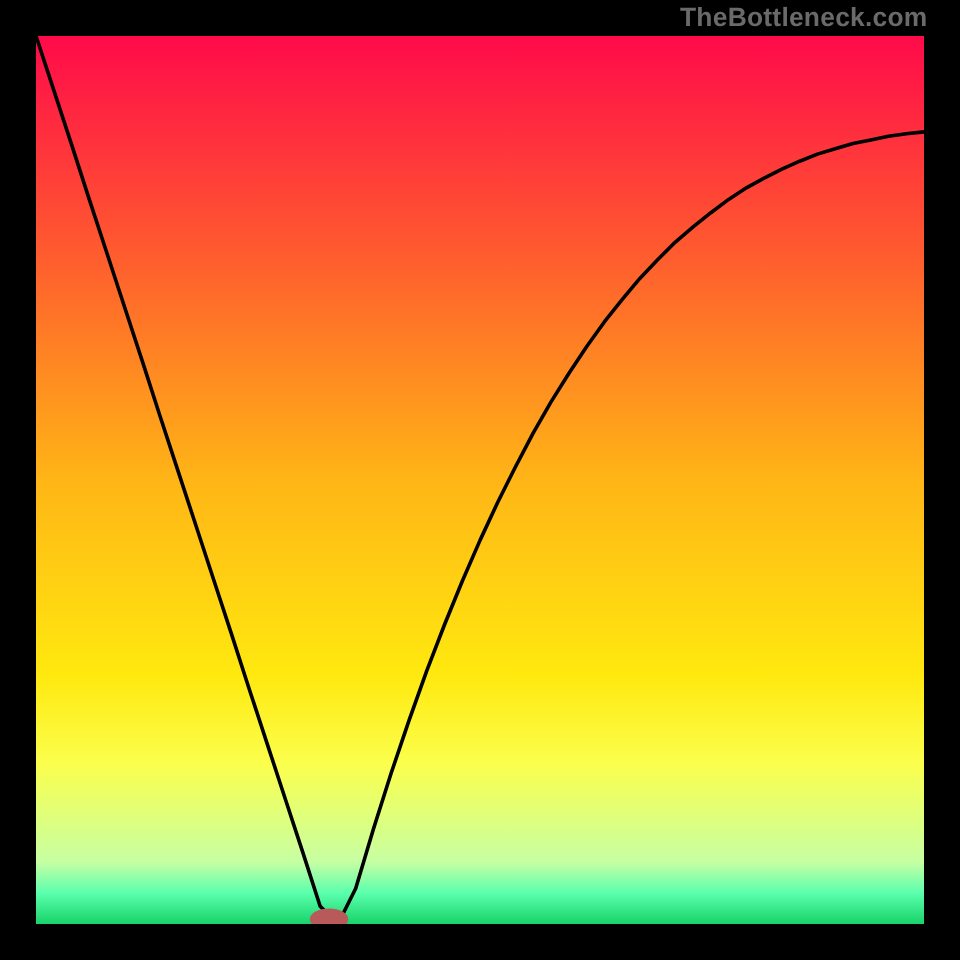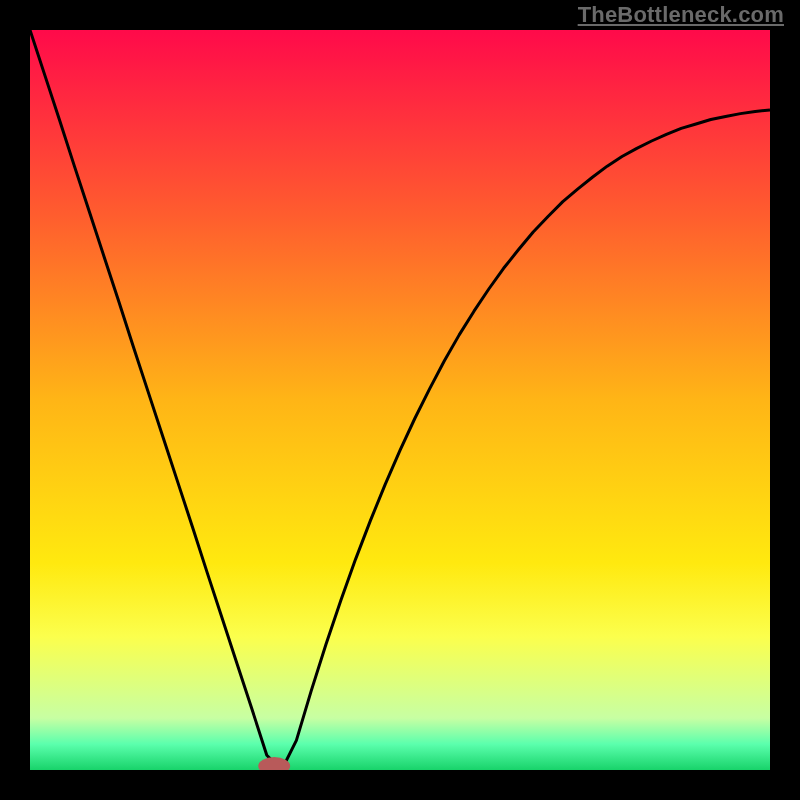--- a/index.html
+++ b/index.html
@@ -1,26 +1,25 @@
 <!DOCTYPE html>
 <html><head>
 <meta charset="utf-8">
 <style>
   html,body{margin:0;padding:0;width:800px;height:800px;overflow:hidden;background:#000;}
   .watermark{
     position:absolute;
     top:2px;
-    right:16px;
+    right:27px;
     font-family:Arial, Helvetica, sans-serif;
     font-size:22px;
     font-weight:bold;
     color:#6a6a6a;
     letter-spacing:0.2px;
     z-index:10;
-    text-decoration:underline;
   }
   .plot{
     position:absolute;
     left:30px;
     top:30px;
     width:740px;
     height:740px;
   }
   svg{display:block;}
 </style>

